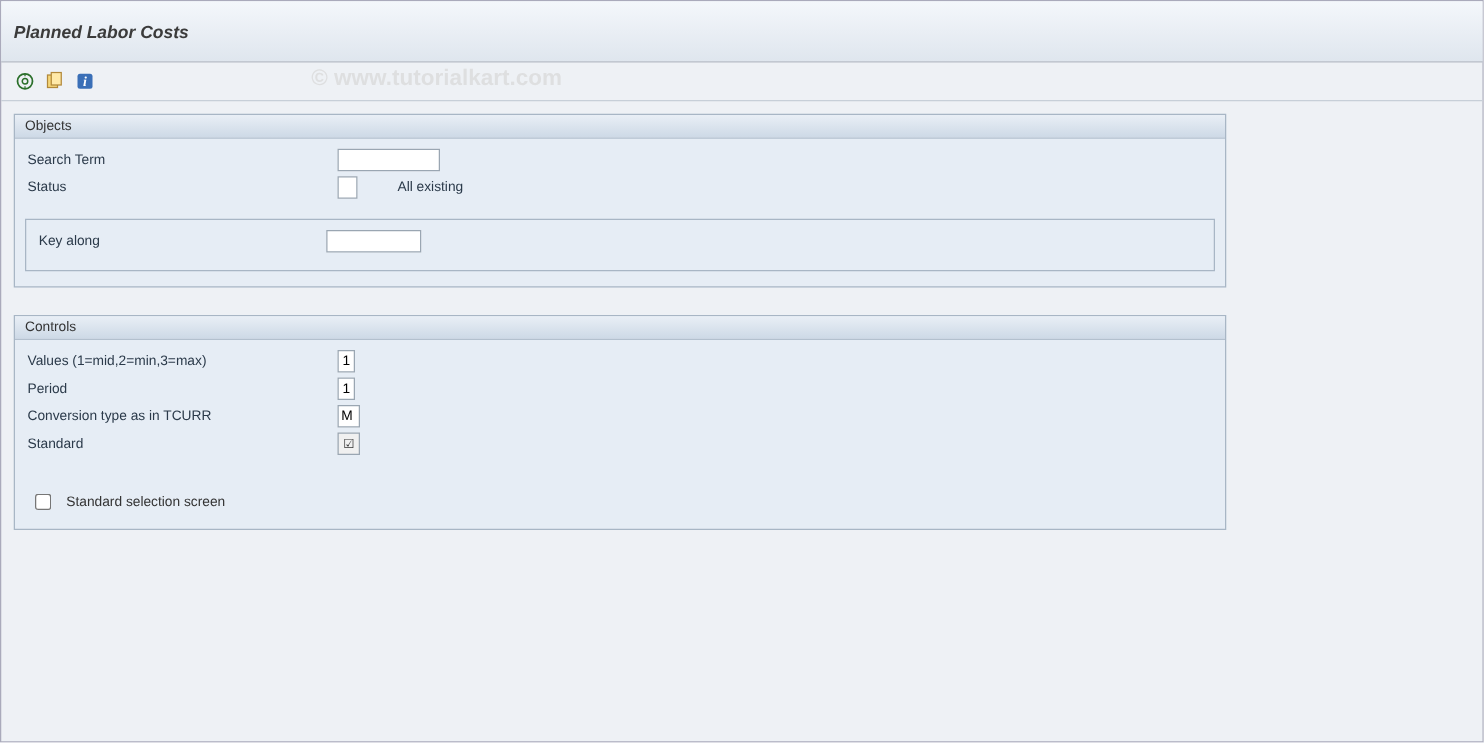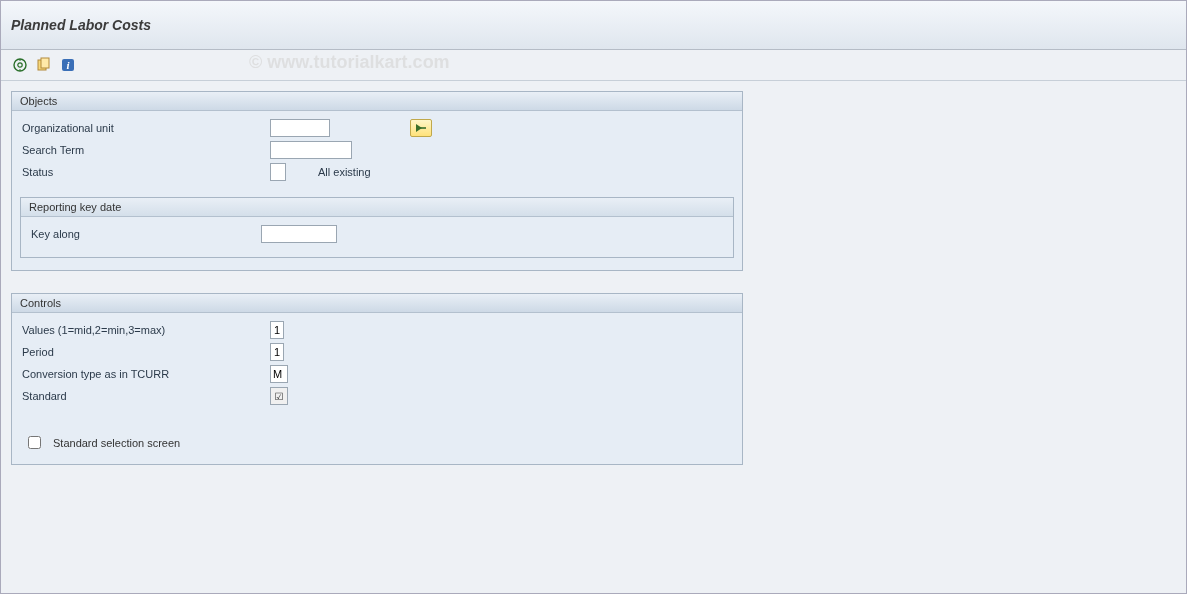--- a/index.html
+++ b/index.html
@@ -53,21 +53,21 @@
     pointer-events: none;
     font-style: normal;
   }
   .content {
     padding: 10px 10px;
   }
   .group {
     border: 1px solid #a8b6c5;
     background: #e6edf5;
     margin-bottom: 22px;
-    width: 732px;
+    width: 970px;
     position: relative;
   }
   .group-title {
     background: linear-gradient(#e9eff6, #cdd9e6);
     padding: 3px 8px;
     font-size: 11px;
     color: #333;
     border-bottom: 1px solid #b3c0ce;
   }
   .group-body {
@@ -168,41 +168,30 @@
     </span>
     <span class="watermark">© www.tutorialkart.com</span>
   </div>
 
   <div class="content">
 
     <div class="group">
       <div class="group-title">Objects</div>
       <div class="group-body">
         <div class="row">
-          <span class="label">Organizational unit</span>
-          <input class="text" style="width: 60px;" value="">
-          <span class="arrow-btn">
-            <svg width="12" height="10" viewBox="0 0 12 10">
-                <path d="M1 1 L7 5 L1 9 Z" fill="#3a6f2a"></path>
-                <line x1="3" y1="5" x2="11" y2="5" stroke="#3a6f2a" stroke-width="1.6"></line>
-              </svg>
-          </span>
-        </div>
-        <div class="row">
           <span class="label">Search Term</span>
           <input class="text" style="width: 82px;" value="">
         </div>
         <div class="row">
           <span class="label">Status</span>
           <input class="text" style="width: 16px;" value="">
           <span class="after-text">All existing</span>
         </div>
 
         <div class="subgroup">
-          <div class="group-title">Reporting key date</div>
           <div class="group-body">
             <div class="row">
               <span class="label" style="width:232px">Key along</span>
               <input class="text" style="width: 76px;" value="">
             </div>
           </div>
         </div>
       </div>
     </div>
 

